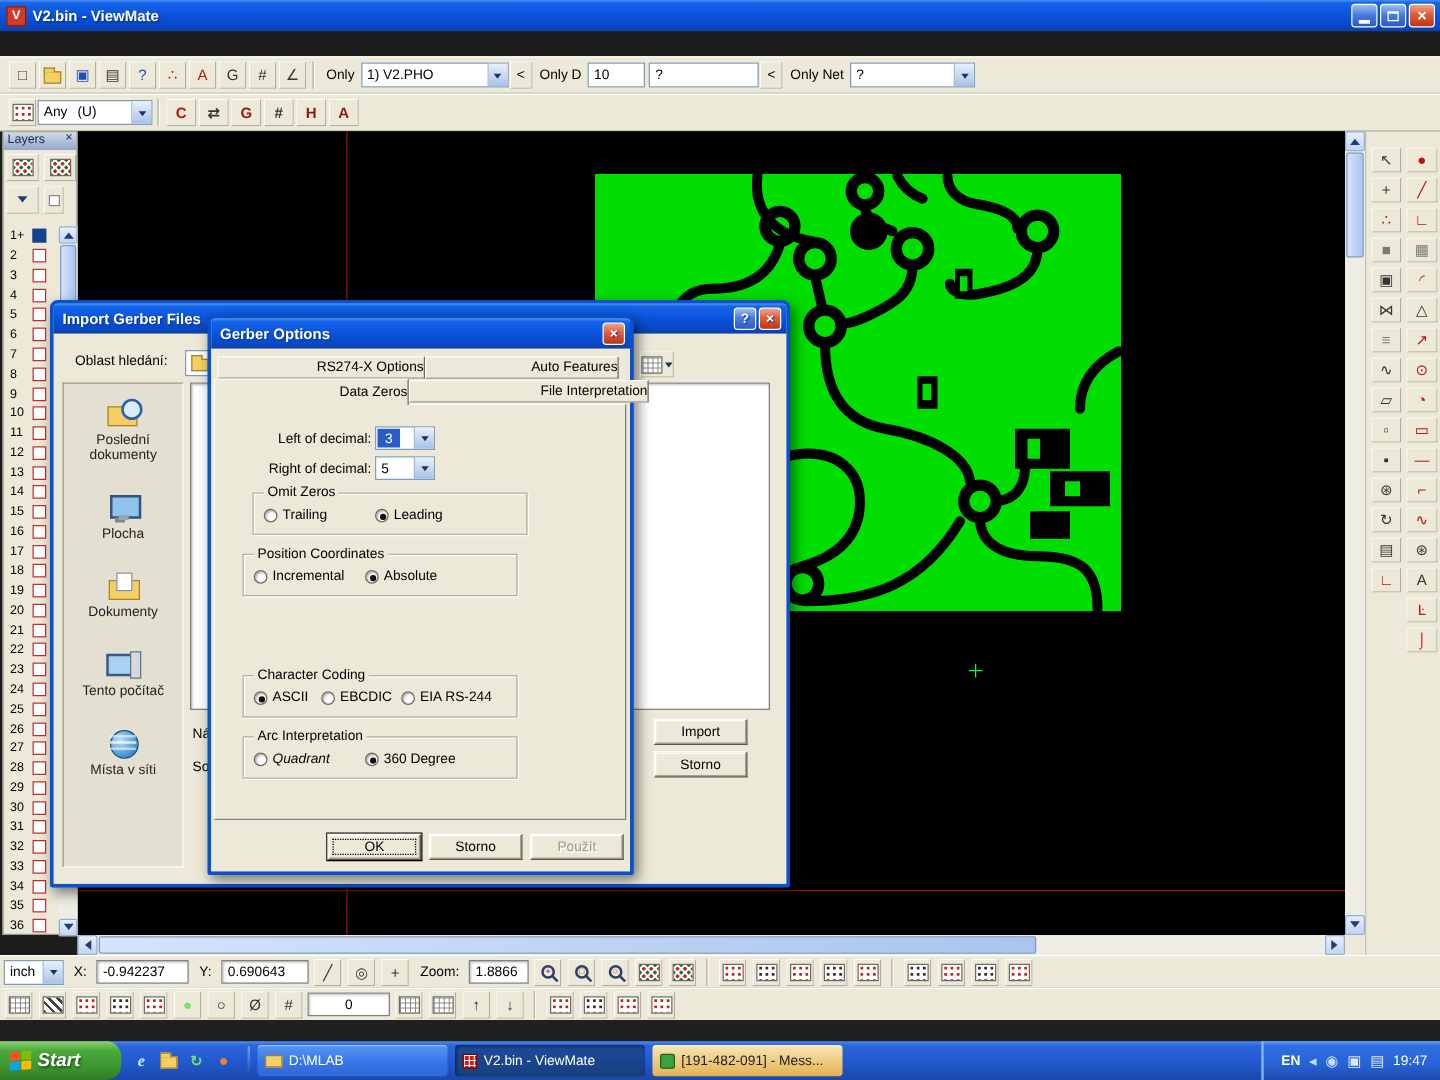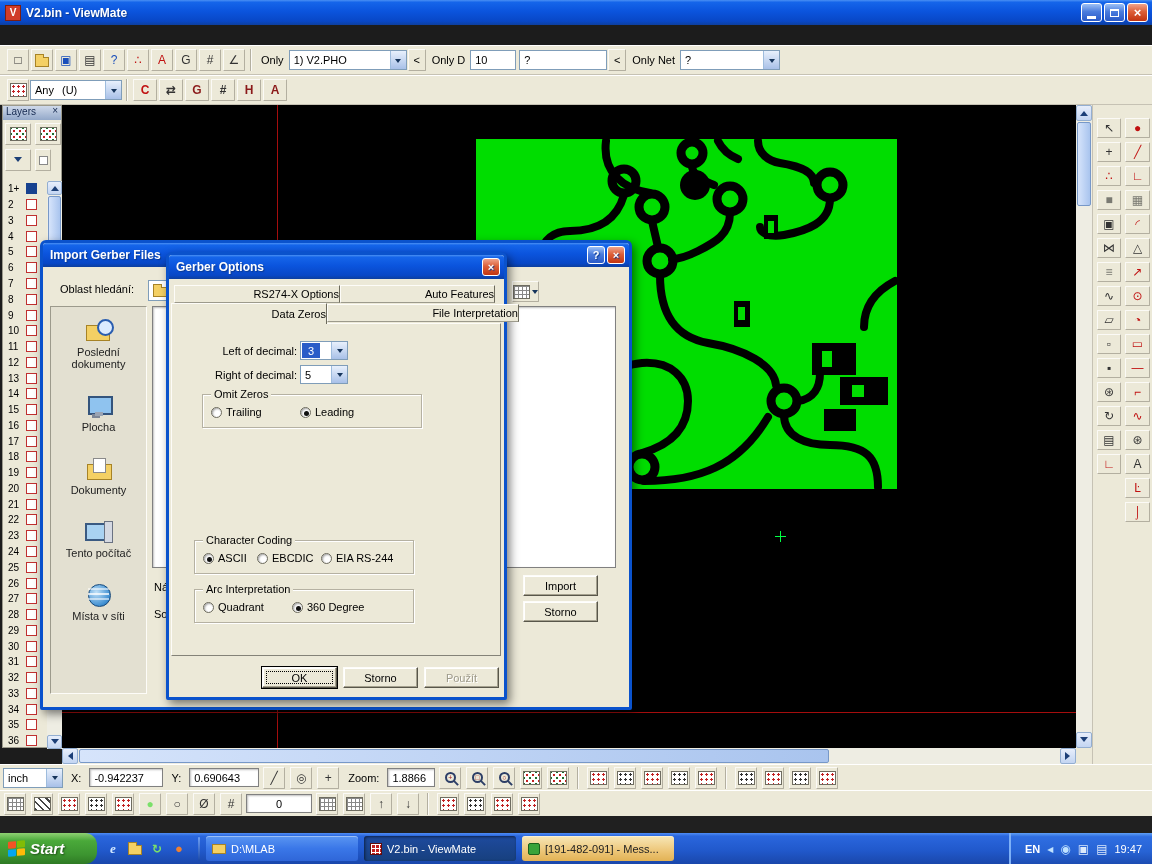--- a/index.html
+++ b/index.html
@@ -627,21 +627,21 @@
         <span class="tbtn" style="min-width:25px;height:20px;">
         <span class="tglyph c-red">Ŀ</span>
       </span>
         <span class="tbtn" style="min-width:25px;height:20px;">
         <span class="tglyph c-red">⌡</span>
       </span>
       </div>
   </div>
 
   <div class="statusrow" style="top:764px;">
-    <span class="combo" style="width:60px;height:20px;">
+    <span class="combo" style="width:48px;height:20px;">
       <span>inch</span>
       <span class="combo-arrow">
           <span class="tri-d"></span>
         </span>
     </span>
     <span class="lbl">X:</span>
     <span class="sunken" style="width:74px;">
         <span>-0.942237</span>
       </span>
     <span class="lbl">Y:</span>
@@ -894,41 +894,52 @@
         <span class="radio" style="left:8px;top:11px;">
             <span class="rdot"></span>
             <span>Trailing</span>
           </span>
         <span class="radio checked" style="left:97px;top:11px;">
             <span class="rdot"></span>
             <span>Leading</span>
           </span>
       </div>
 
+      <div class="group" style="left:25px;top:164px;width:220px;height:34px;">
+        <span class="group-label">Position Coordinates</span>
+        <span class="radio" style="left:8px;top:11px;">
+            <span class="rdot"></span>
+            <span>Incremental</span>
+          </span>
+        <span class="radio checked" style="left:97px;top:11px;">
+            <span class="rdot"></span>
+            <span>Absolute</span>
+          </span>
+      </div>
 
 
       <div class="group" style="left:25px;top:261px;width:220px;height:34px;">
         <span class="group-label">Character Coding</span>
         <span class="radio checked" style="left:8px;top:11px;">
             <span class="rdot"></span>
             <span>ASCII</span>
           </span>
         <span class="radio" style="left:62px;top:11px;">
             <span class="rdot"></span>
             <span>EBCDIC</span>
           </span>
         <span class="radio" style="left:126px;top:11px;">
             <span class="rdot"></span>
             <span>EIA RS-244</span>
           </span>
       </div>
 
       <div class="group" style="left:25px;top:310px;width:220px;height:34px;">
         <span class="group-label">Arc Interpretation</span>
-        <span class="radio" style="left:8px;top:11px;">
+        <span class="radio" style="left:8px;top:11px;font-style:italic;">
             <span class="rdot"></span>
             <span>Quadrant</span>
           </span>
         <span class="radio checked" style="left:97px;top:11px;">
             <span class="rdot"></span>
             <span>360 Degree</span>
           </span>
       </div>
 
       <div class="btn3d default" style="left:93px;top:388px;width:75px;height:21px;">

